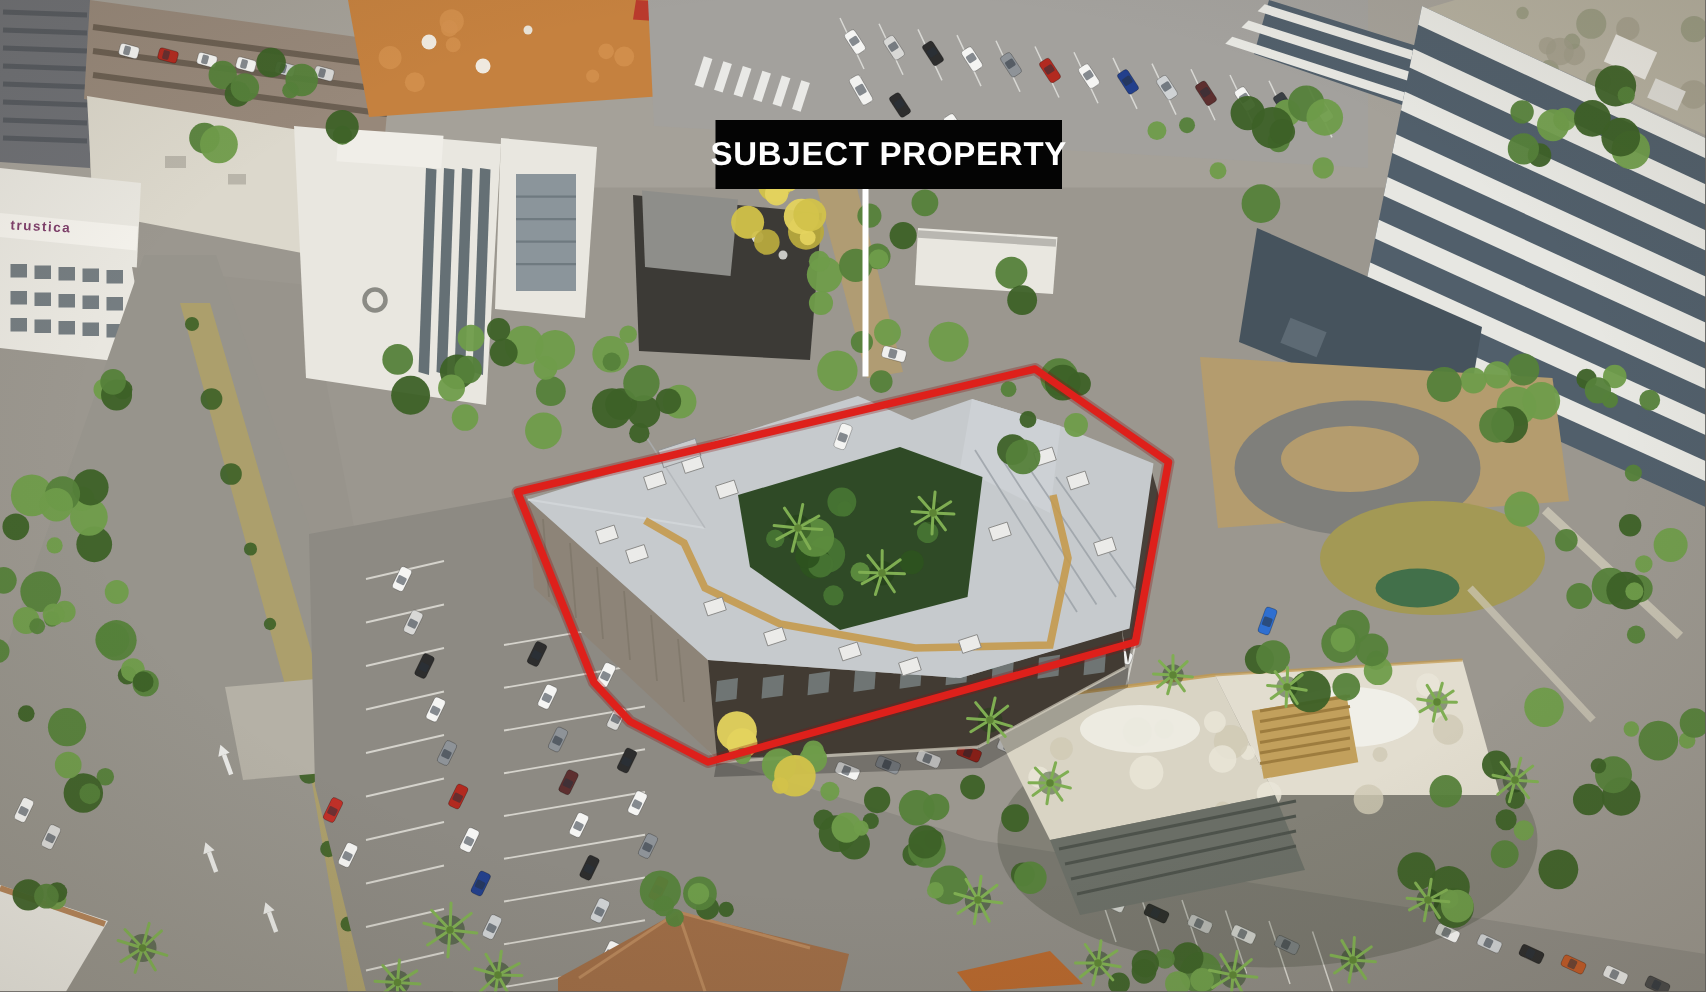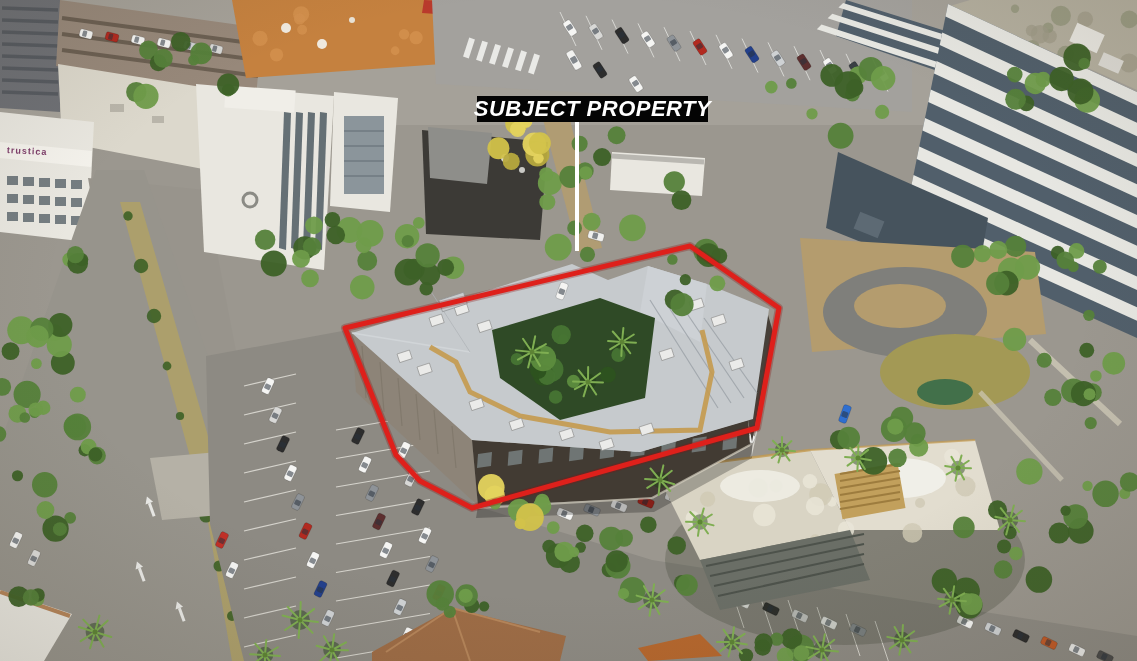--- a/index.html
+++ b/index.html
@@ -1,24 +1,24 @@
 <!DOCTYPE html>
 <html style="--label-bg: #040404; --label-color: #ffffff; --leader: #ffffff; --trustica: #7c3e68;"><head>
 <meta charset="utf-8">
 <style>
   html,body{margin:0;padding:0;background:#222;}
   .stage{position:relative;width:1137px;height:661px;overflow:hidden;
          background:#9b978f;font-family:"Liberation Sans",sans-serif;}
   .stage svg{position:absolute;left:0;top:0;}
   .leader{position:absolute;left:575px;top:111px;width:4px;height:140px;
           background:var(--leader,#fff);}
-  .label{position:absolute;left:477px;top:96px;width:231px;height:26px;
+  .label{position:absolute;left:477px;top:80px;width:231px;height:46px;
          background:var(--label-bg,#000);color:var(--label-color,#fff);
          font-weight:bold;font-size:22px;letter-spacing:.5px;
-         display:flex;align-items:center;justify-content:center;white-space:nowrap;font-style:italic;}
+         display:flex;align-items:center;justify-content:center;white-space:nowrap;}
   .sign{position:absolute;left:7px;top:146px;font-size:9px;font-weight:bold;
         color:var(--trustica,#7c3e68);transform:rotate(3deg);letter-spacing:1px;}
 </style>
 </head>
 <body>
 
 <div class="stage">
   <svg id="scene" width="1137" height="661" viewBox="0 0 1137 661">
       <rect x="0" y="0" width="1137" height="661" fill="#9b978f"></rect>
       <rect x="0" y="0" width="1137" height="125" fill="#a5a199"></rect>

